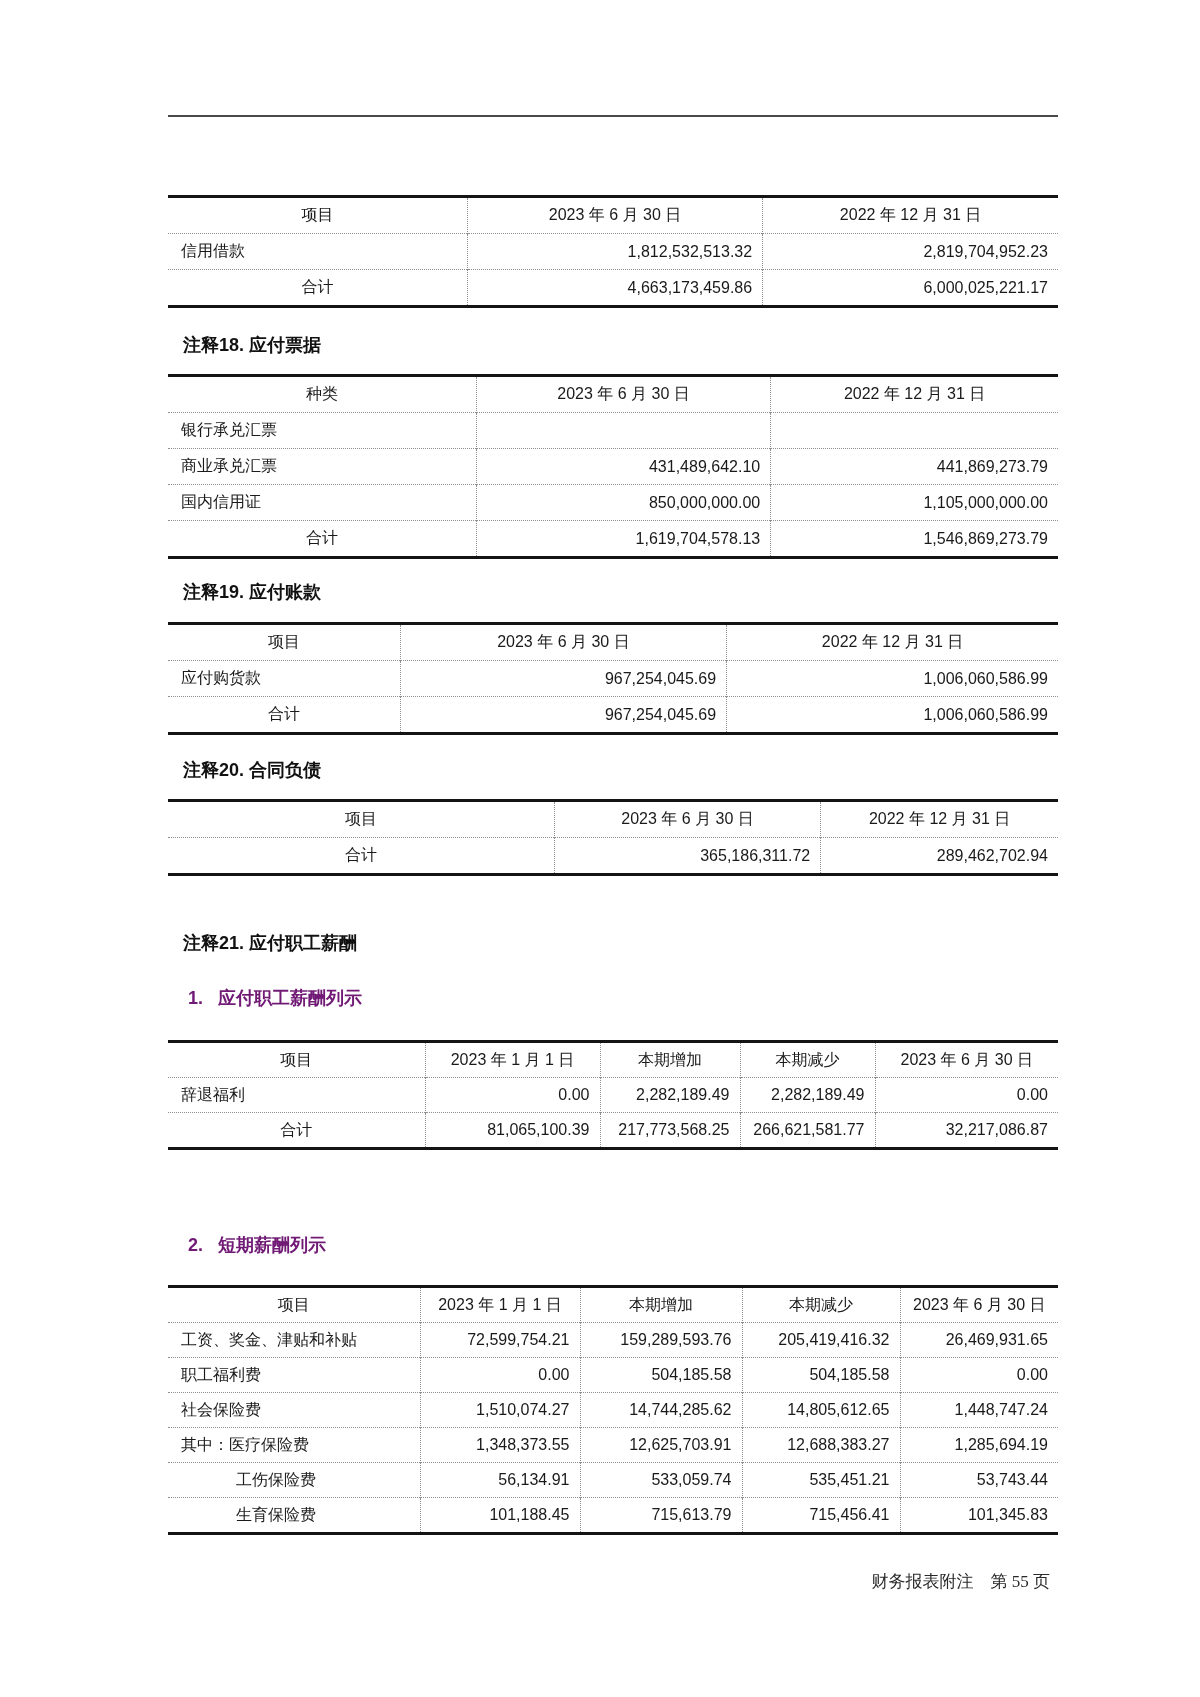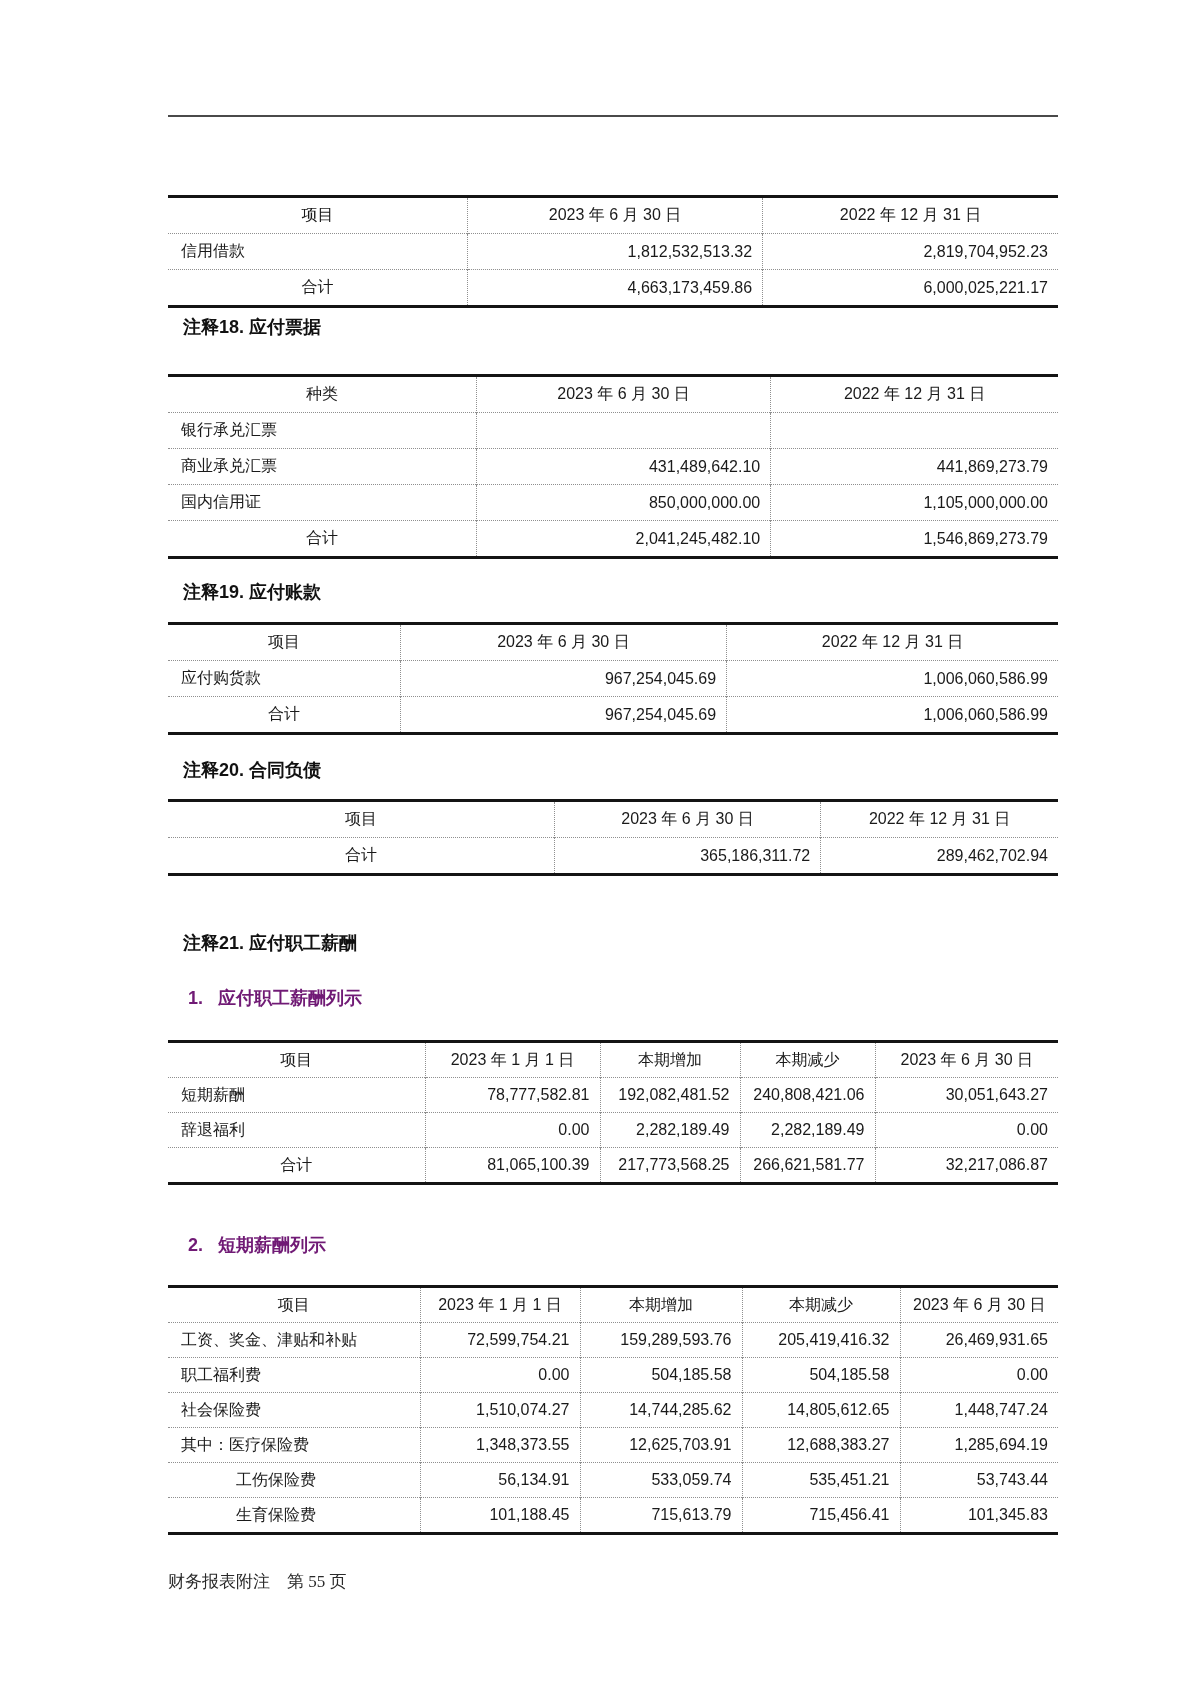--- a/index.html
+++ b/index.html
@@ -70,24 +70,24 @@
   .fin-table tbody td {
     border-top: 1px dotted #8f8f8f;
   }
   .fin-table th { text-align: center; }
   .fin-table .lbl { text-align: left; padding-left: 13px; }
   .fin-table .ctr { text-align: center; }
   .fin-table .num { text-align: right; padding-right: 10px; }
   .fin-table .ind { padding-left: 68px; }
   .page-footer {
     position: absolute;
-    left: 168px;
+    left: 160px;
     width: 890px;
     top: 1570px;
-    text-align: left;
+    text-align: right;
     font-family: "Liberation Serif", serif;
     font-size: 17px;
     color: #2a2a2a;
   }
 </style>
 </head>
 <body>
 
 <div class="page">
 
@@ -113,21 +113,21 @@
         <td class="num">2,819,704,952.23</td>
       </tr>
       <tr>
         <td class="ctr">合计</td>
         <td class="num">4,663,173,459.86</td>
         <td class="num">6,000,025,221.17</td>
       </tr>
     </tbody>
   </table>
 
-  <div class="note-heading" style="top:315px;">注释18. 应付票据</div>
+  <div class="note-heading" style="top:333px;">注释18. 应付票据</div>
 
   <table class="fin-table" style="top:374px;">
     <colgroup>
         <col style="width:308px">
         <col style="width:294px">
         <col style="width:287px">
       </colgroup>
     <thead>
       <tr>
         <th>种类</th>
@@ -146,21 +146,21 @@
         <td class="num">431,489,642.10</td>
         <td class="num">441,869,273.79</td>
       </tr>
       <tr>
         <td class="lbl">国内信用证</td>
         <td class="num">850,000,000.00</td>
         <td class="num">1,105,000,000.00</td>
       </tr>
       <tr>
         <td class="ctr">合计</td>
-        <td class="num">2,041,245,482.10</td>
+        <td class="num">1,619,704,578.13</td>
         <td class="num">1,546,869,273.79</td>
       </tr>
     </tbody>
   </table>
 
   <div class="note-heading" style="top:580px;">注释19. 应付账款</div>
 
   <table class="fin-table" style="top:622px;">
     <colgroup>
         <col style="width:232px">
@@ -230,27 +230,20 @@
       <tr>
         <th>项目</th>
         <th>2023 年 1 月 1 日</th>
         <th>本期增加</th>
         <th>本期减少</th>
         <th>2023 年 6 月 30 日</th>
       </tr>
     </thead>
     <tbody>
       <tr>
-        <td class="lbl">短期薪酬</td>
-        <td class="num">78,777,582.81</td>
-        <td class="num">192,082,481.52</td>
-        <td class="num">240,808,421.06</td>
-        <td class="num">30,051,643.27</td>
-      </tr>
-      <tr>
         <td class="lbl">辞退福利</td>
         <td class="num">0.00</td>
         <td class="num">2,282,189.49</td>
         <td class="num">2,282,189.49</td>
         <td class="num">0.00</td>
       </tr>
       <tr>
         <td class="ctr">合计</td>
         <td class="num">81,065,100.39</td>
         <td class="num">217,773,568.25</td>

